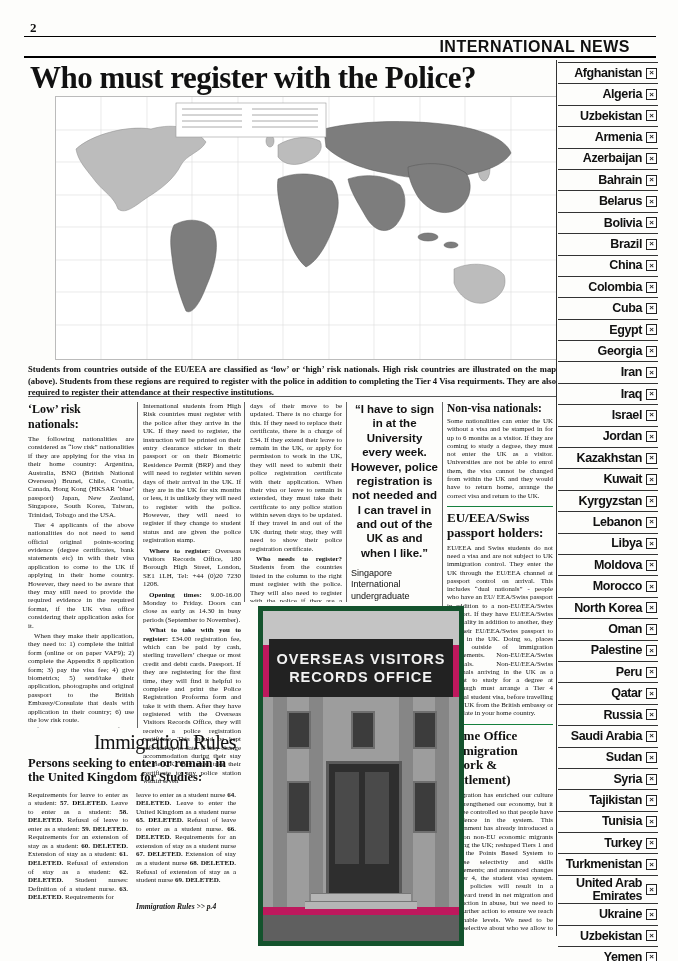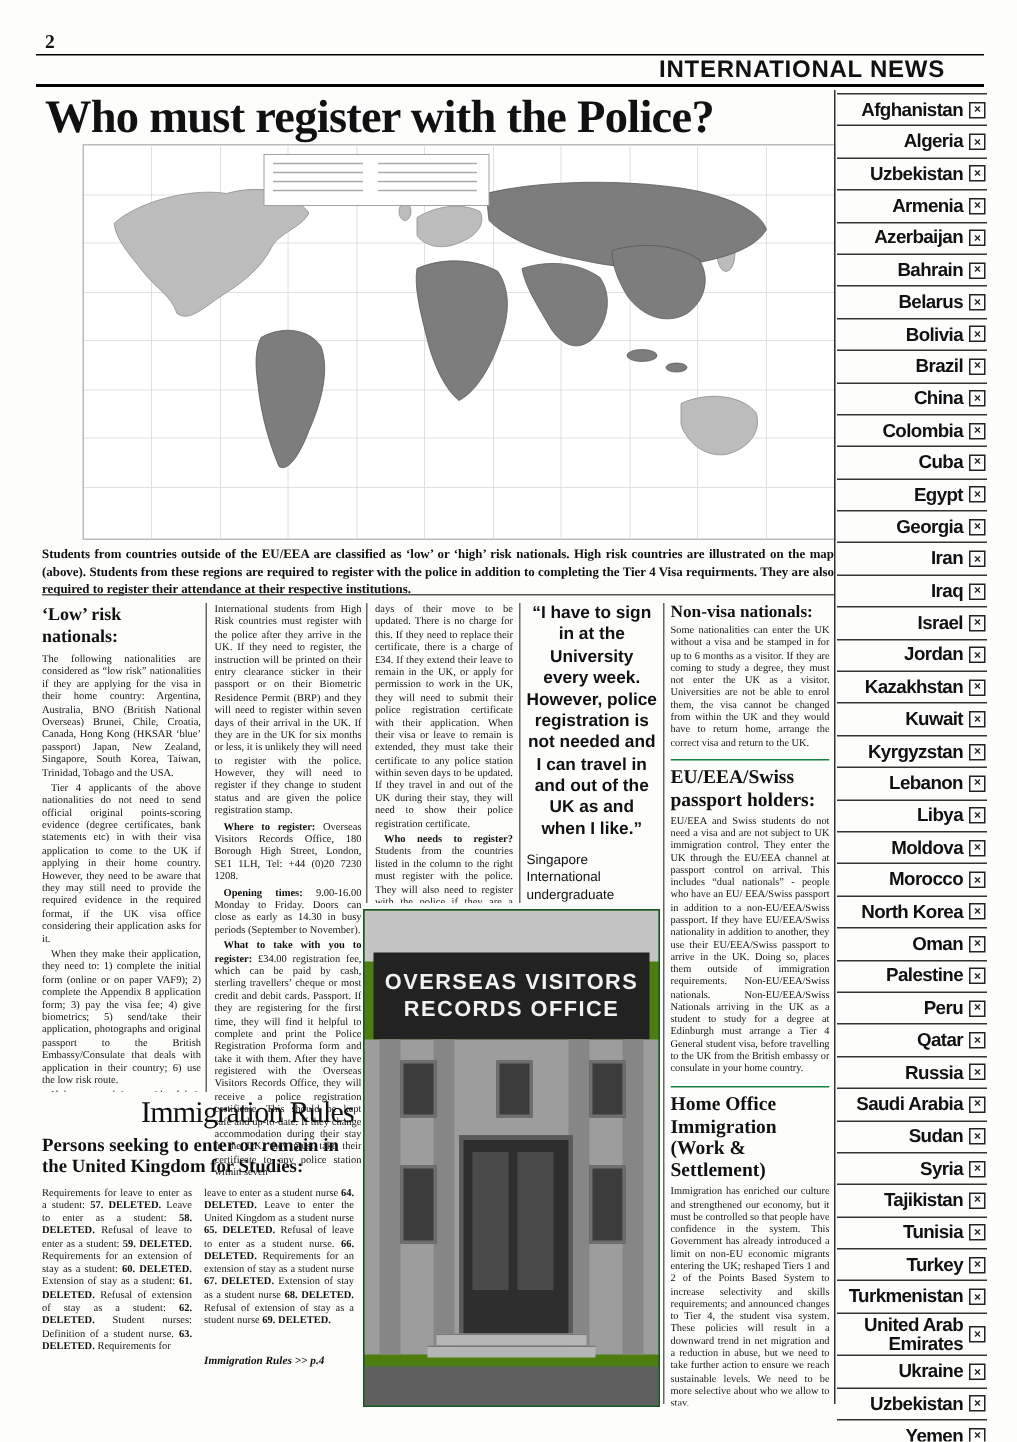--- a/index.html
+++ b/index.html
@@ -62,22 +62,22 @@
     letter-spacing:-.4px;text-align:right;
   }
   .cbx{
     flex:0 0 auto;width:9px;height:9px;border:1.3px solid #222;
     display:flex;align-items:center;justify-content:center;
     font-size:8px;line-height:1;font-weight:bold;color:#222;background:#fff;
   }
 
   
   .photo{
-    position:absolute;left:242px;top:606px;width:196px;height:330px;
-    background:#4d7c0f;overflow:hidden;z-index:5;border:1px solid #14532d;
+    position:absolute;left:258px;top:606px;width:196px;height:330px;
+    background:#be185d;overflow:hidden;z-index:5;border:5px solid #14532d;
   }
   .photo .sky{position:absolute;left:0;top:0;width:100%;height:34px;background:#c4c4c4;}
   .photo .sign{
     position:absolute;left:6px;top:28px;width:184px;height:58px;background:#222;
     display:flex;flex-direction:column;align-items:center;justify-content:center;gap:2px;
   }
   .photo .sign span{
     color:#f2f2f2;font-family:"Liberation Sans",sans-serif;font-weight:bold;
     font-size:14.5px;letter-spacing:1px;white-space:nowrap;
   }

